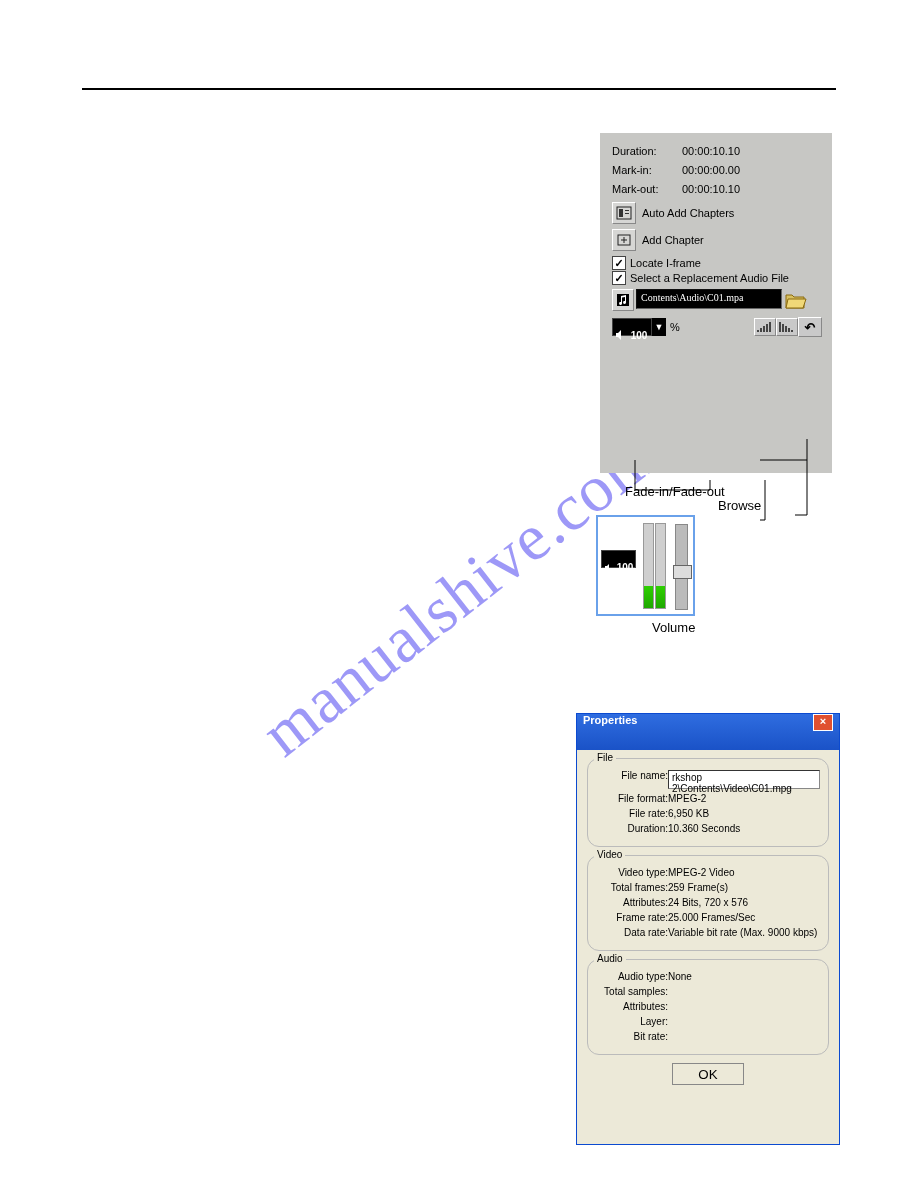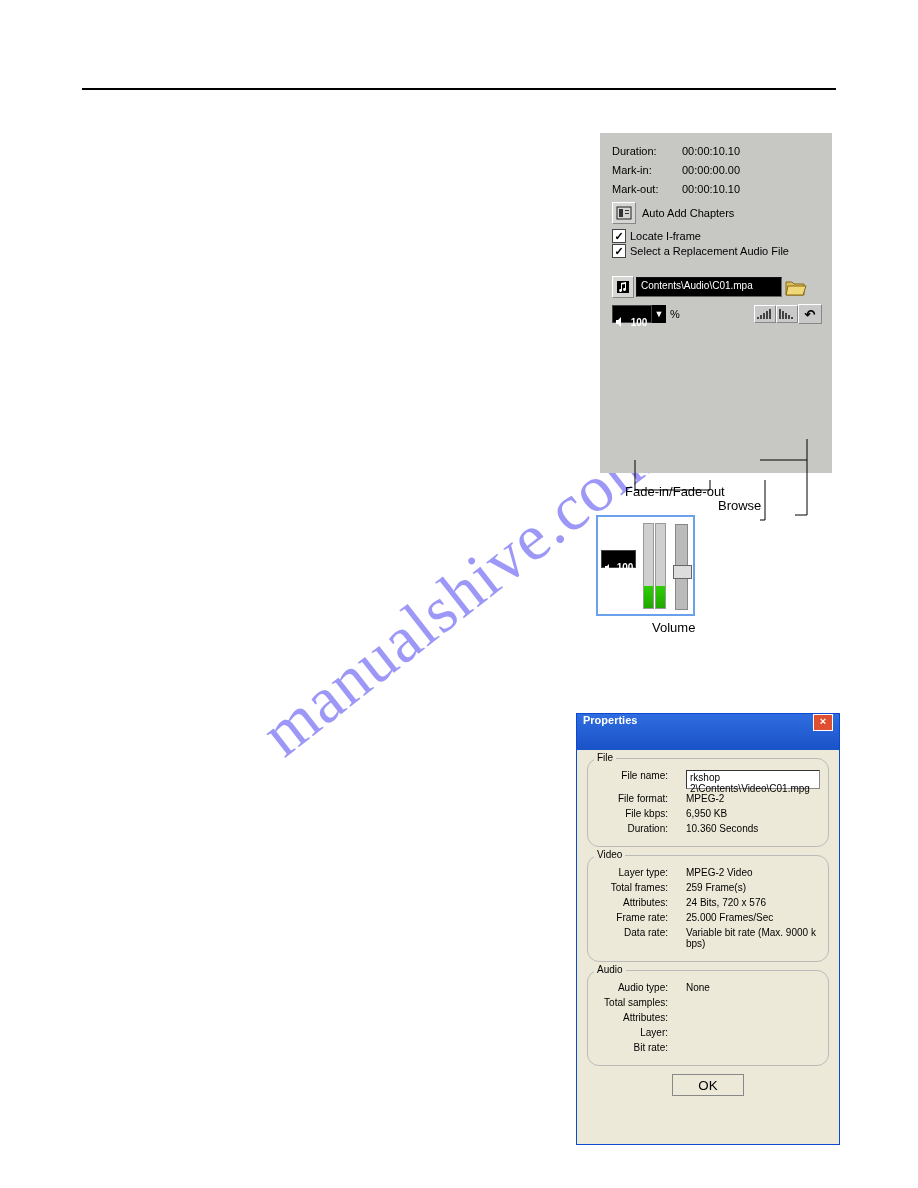--- a/index.html
+++ b/index.html
@@ -13,21 +13,21 @@
 .row .lbl { width:70px; }
 .row .val { }
 
 .btn-row { display:flex; align-items:center; margin:2px 0 5px 0; }
 .icon-btn { width:22px; height:20px; background:#d6d6d4; border:1px solid #888; border-top-color:#fff; border-left-color:#fff; margin-right:6px; display:flex; align-items:center; justify-content:center; }
 .icon-btn svg { display:block; }
 
 .check-row { display:flex; align-items:center; margin:1px 0; }
 .chk { width:12px; height:12px; background:#fff; border:1px solid #444; margin-right:4px; display:inline-flex; align-items:center; justify-content:center; font-size:11px; line-height:10px; font-weight:bold; }
 
-.file-row { display:flex; align-items:center; margin-top:18px; }
+.file-row { display:flex; align-items:flex-start; margin-top:4px;font-family:Liberation Serif, serif; }
 .note-ic { width:20px; height:20px; background:#d6d6d4; border:1px solid #888; border-top-color:#fff; border-left-color:#fff; display:inline-flex; align-items:center; justify-content:center; margin-right:2px; }
 .file-dark { width:146px; height:20px; background:#000; color:#fff; border:1px inset #666; padding:2px 4px; box-sizing:border-box; font-size:10px; overflow:hidden; white-space:nowrap;}
 .folder-ic { width:22px; height:22px; margin-left:2px; position:relative; }
 
 .ctrl-row { display:flex; align-items:center; justify-content:space-between; margin-top:6px; padding-right:10px;}
 .left-c { display:flex; align-items:center; }
 .spk-box { height:18px; background:#000; color:#fff; display:inline-flex; align-items:center; padding:16px 0 0 2px; font-size:10px; font-weight:bold; box-sizing:border-box; border:1px solid #444;}
 .vol-n { width:24px; display:inline-block; text-align:center; }
 .drop { width:14px; height:18px; background:#000; color:#fff; display:inline-flex; align-items:center; justify-content:center; font-size:9px;}
 .pct { margin-left:4px; }
@@ -48,21 +48,21 @@
 .slider { width:11px; height:84px; background:#bbb; border:1px solid #888; margin:7px 5px 0 2px; position:relative;}
 .slider .h { position:absolute; left:-3px; width:17px; height:12px; background:#ddd; border:1px solid #666; top:40px;}
 
 .dlg { position:absolute; left:576px; top:713px; width:262px; height:430px; border:1px solid #0b4ad0; background:#ece9d8; font-size:10px;}
 .dlg .tbar { height:36px; background:linear-gradient(#2f6de0,#1a52c7); color:#fff; font-weight:bold; font-size:11px; display:flex; align-items:flex-start; padding:0 6px; justify-content:space-between;}
 .dlg .close { width:18px; height:15px; background:#e05030; border:1px solid #fff; color:#fff; text-align:center; line-height:13px; font-size:11px;}
 .dlg .body { padding:8px 10px; }
 .grp { border:1px solid #bbb; border-radius:12px; padding:7px 8px 8px 8px; margin-bottom:8px; position:relative;}
 .grp-t { position:absolute; top:-7px; left:6px; background:#ece9d8; padding:0 3px; font-size:10px;}
 .pair { display:flex; margin:4px 0; }
-.pair .k { width:72px; text-align:right; margin-right:18px; }
+.pair .k { width:72px; text-align:right; margin-right:0; }
 .pair .v { flex:1; word-break:break-all;}
 .pair .vbox { flex:1; border:1px inset #888; background:#fff; padding:1px 3px; height:15px;}
 .okbtn { display:block; margin:4px auto 0; width:72px; height:22px; border:1px solid #888; background:#ece9d8; }
 
 svg { overflow:visible; }
 .callout { stroke:#000; fill:none; stroke-width:1;}
 </style>
 </head>
 <body>
 <div class="page">
@@ -88,20 +88,30 @@
   <div class="btn-row">
     <span class="icon-btn">
           <svg width="14" height="12">
             <rect x="0" y="0" width="14" height="12" fill="none" stroke="#222"></rect>
             <rect x="2" y="2" width="4" height="8" fill="#333"></rect>
             <rect x="8" y="3" width="4" height="1" fill="#333"></rect>
             <rect x="8" y="6" width="4" height="1" fill="#333"></rect>
           </svg>
         </span>
     <span>Auto Add Chapters</span>
+  </div>
+  <div class="btn-row">
+    <span class="icon-btn">
+          <svg width="14" height="12">
+            <rect x="1" y="1" width="12" height="10" fill="none" stroke="#222"></rect>
+            <line x1="7" y1="3" x2="7" y2="9" stroke="#222"></line>
+            <line x1="4" y1="6" x2="10" y2="6" stroke="#222"></line>
+          </svg>
+        </span>
+    <span>Add Chapter</span>
   </div>
 
   <div class="check-row">
     <span class="chk">✓</span>
     <span>Locate I-frame</span>
   </div>
   <div class="check-row">
     <span class="chk">✓</span>
     <span>Select a Replacement Audio File</span>
   </div>
@@ -198,32 +208,32 @@
           <span class="grp-t">File</span>
       <div class="pair">
             <span class="k">File name:</span>
             <span class="vbox">rkshop 2\Contents\Video\C01.mpg</span>
           </div>
       <div class="pair">
             <span class="k">File format:</span>
             <span class="v">MPEG-2</span>
           </div>
       <div class="pair">
-            <span class="k">File kbps:</span>
+            <span class="k">File rate:</span>
             <span class="v">6,950 KB</span>
           </div>
       <div class="pair">
             <span class="k">Duration:</span>
             <span class="v">10.360 Seconds</span>
           </div>
     </div>
     <div class="grp">
           <span class="grp-t">Video</span>
       <div class="pair">
-            <span class="k">Layer type:</span>
+            <span class="k">Video type:</span>
             <span class="v">MPEG-2 Video</span>
           </div>
       <div class="pair">
             <span class="k">Total frames:</span>
             <span class="v">259 Frame(s)</span>
           </div>
       <div class="pair">
             <span class="k">Attributes:</span>
             <span class="v">24 Bits, 720 x 576</span>
           </div>

